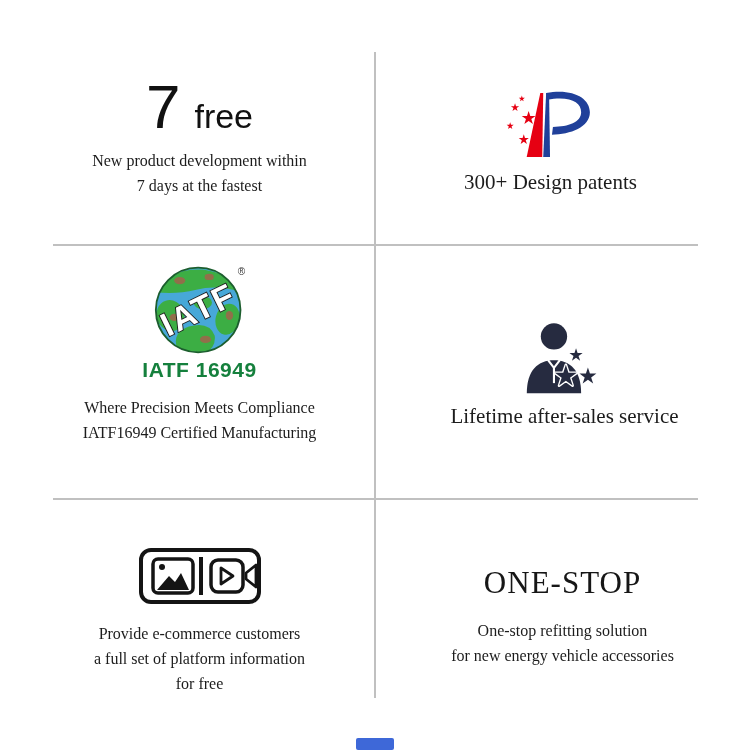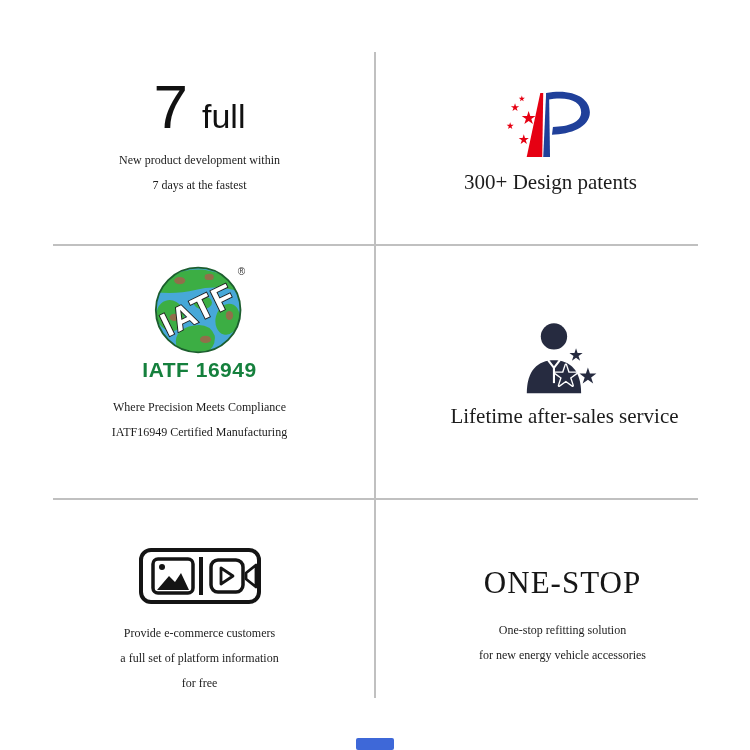--- a/index.html
+++ b/index.html
@@ -23,21 +23,21 @@
   #c-patents{left:375px;top:90px;width:375px;padding-right:24px;}
   #c-iatf{left:12px;top:264px;width:375px;}
   #c-service{left:375px;top:322px;width:403px;padding-right:24px;}
   #c-platform{left:12px;top:548px;width:375px;}
   #c-onestop{left:375px;top:565px;width:375px;}
 
   .dev-head{display:flex;align-items:baseline;justify-content:center;margin-bottom:10px;}
   .dev-num{font-family:"Liberation Sans",sans-serif;font-size:62px;line-height:1;color:#111;font-weight:400;}
   .dev-unit{font-family:"Liberation Sans",sans-serif;font-size:34px;line-height:1;color:#111;margin-left:14px;}
 
-  .para{font-size:12px;line-height:25px;color:#1c1c1c;}
+  .para{font-size:16px;line-height:25px;color:#1c1c1c;}
   .label{font-size:21px;color:#1c1c1c;}
 
   .iatf-caption{
     font-family:"Liberation Sans",sans-serif;font-weight:bold;
     font-size:21px;letter-spacing:.5px;color:#15803d;margin-top:2px;
   }
   #c-iatf .para{margin-top:13px;}
   #c-patents .label{margin-top:10px;}
   #c-service .label{margin-top:9px;}
   #c-platform .para{margin-top:17px;}
@@ -55,21 +55,21 @@
 </head>
 <body>
 
 <div id="divider-v" class="divider"></div>
 <div id="divider-h1" class="divider"></div>
 <div id="divider-h2" class="divider"></div>
 
 <section class="cell" id="c-dev">
   <div class="dev-head">
     <span class="dev-num">7</span>
-    <span class="dev-unit">full</span>
+    <span class="dev-unit">free</span>
   </div>
   <div class="para">
     <div>New product development within</div>
     <div>7 days at the fastest</div>
   </div>
 </section>
 
 <section class="cell" id="c-patents">
   <div class="icon-wrap">
     <svg width="100" height="70" viewBox="0 0 100 72" aria-hidden="true">

